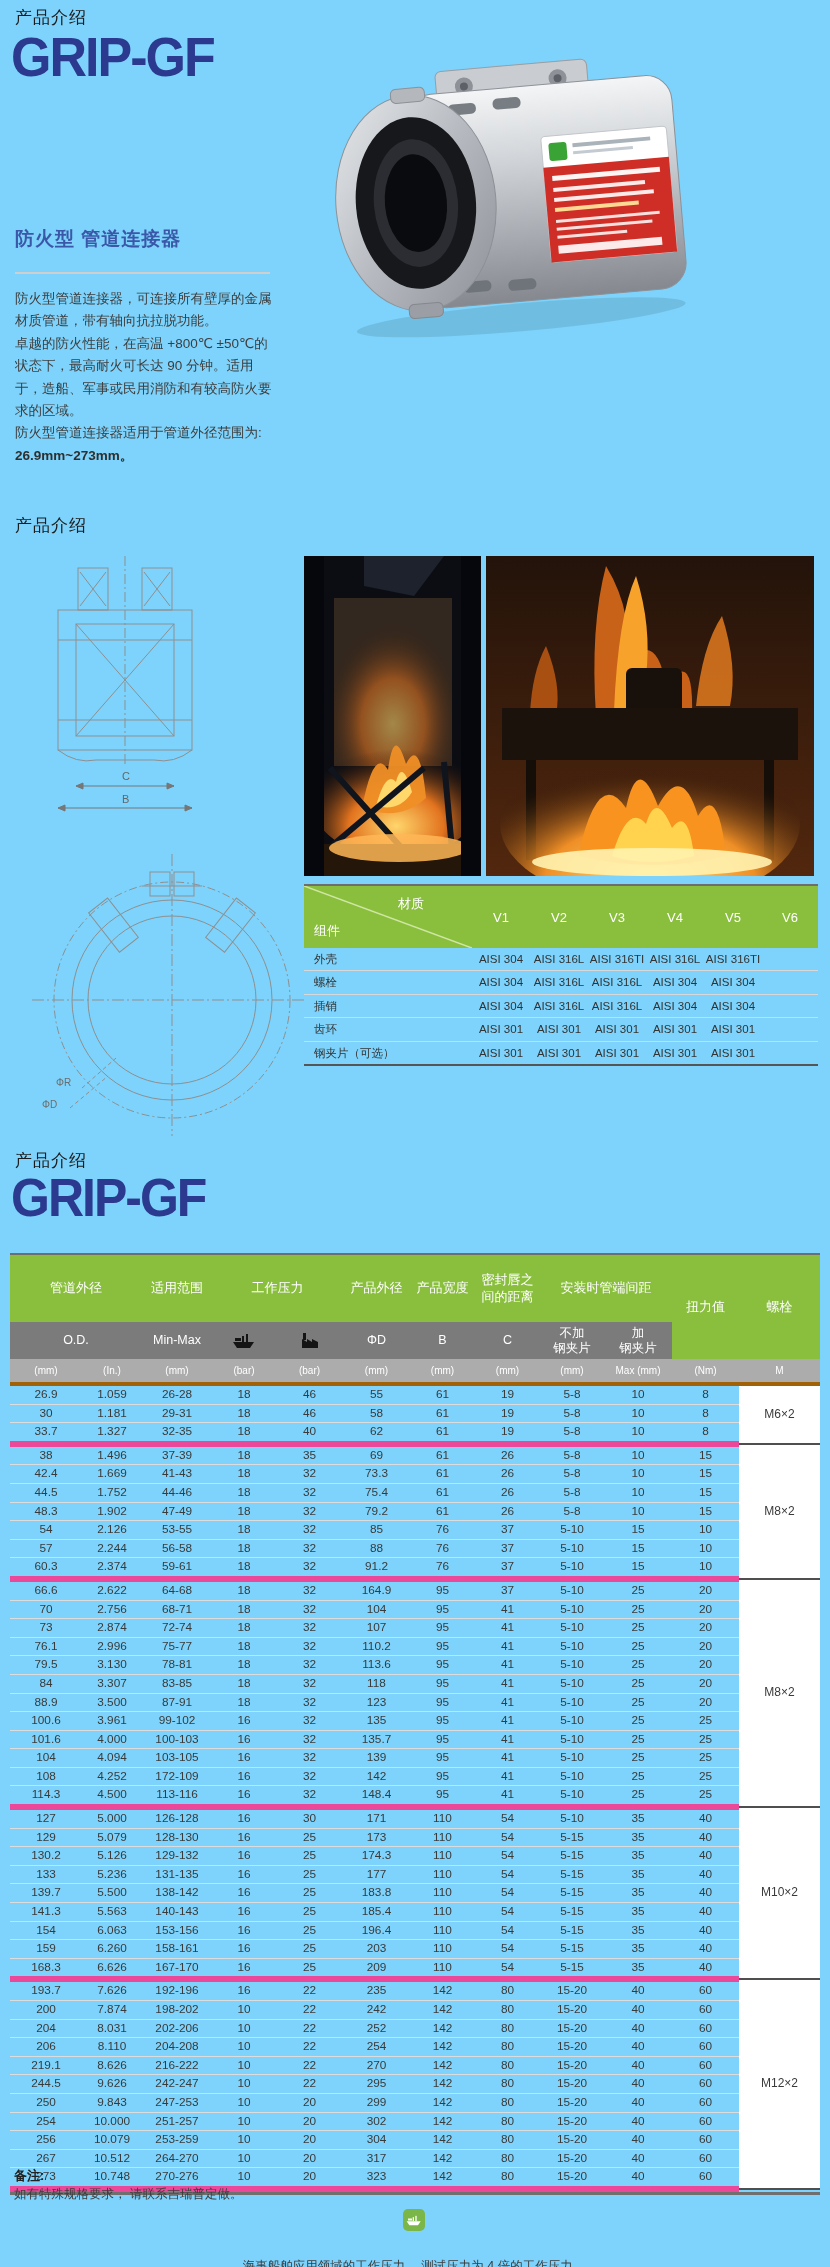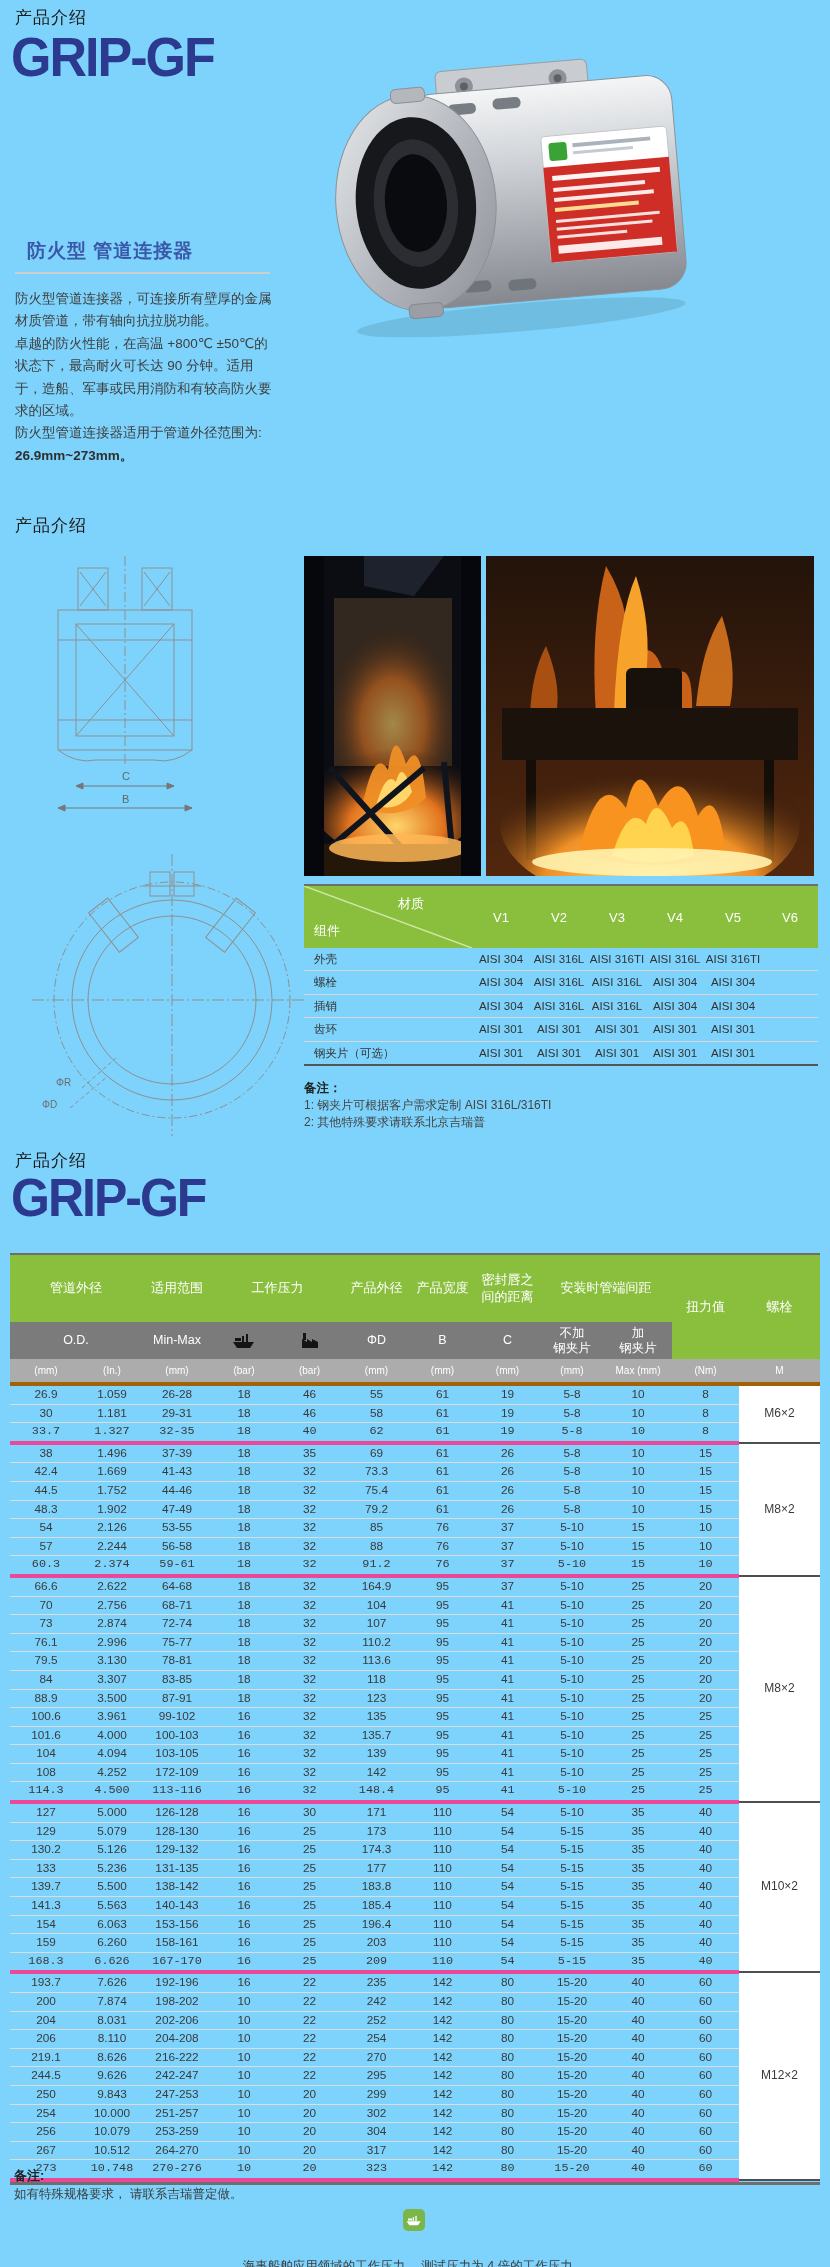--- a/index.html
+++ b/index.html
@@ -2,21 +2,21 @@
 <html><head>
 <meta charset="utf-8">
 <style>
   html,body{margin:0;padding:0;background:#fff;}
   .page{position:relative;width:830px;height:2267px;background:#7dd3fc;overflow:hidden;
         font-family:"Liberation Sans","DejaVu Sans",sans-serif;color:#222;}
   .abs{position:absolute;}
   .eyebrow{font-size:17px;font-weight:500;color:#1b1b1b;letter-spacing:1px;}
   .brand{margin:0;font-size:52px;font-weight:bold;color:#2b3a8f;letter-spacing:-2px;
          transform:scaleY(1.08);transform-origin:top left;}
-  .sub{margin:12px;font-size:19px;font-weight:bold;color:#3a57a8;letter-spacing:1px;}
+  .sub{margin:0;font-size:19px;font-weight:bold;color:#3a57a8;letter-spacing:1px;}
   .div1{background:#cfcfcf;height:2px;}
   .intro{font-size:13.5px;line-height:22.4px;color:#3e3e3e;}
   .intro p{margin:0;}
   .rng{color:#2f2f2f;}
   
   .mat{border-collapse:collapse;table-layout:fixed;width:514px;font-size:11.5px;color:#333;}
   .mat thead th{background:#8abf3e;color:#fff;font-weight:normal;height:60px;border-top:2px solid #6e6e6e;}
   .mat thead th.vh{font-size:13px;}
   .corner{position:relative;padding:0;}
   .corner svg{position:absolute;left:0;top:0;width:100%;height:100%;}
@@ -29,21 +29,21 @@
   .mnt{font-weight:bold;font-size:12.5px;color:#222;}
   
   .spec{border-collapse:collapse;table-layout:fixed;width:810px;}
   .spec th{font-weight:normal;}
   .spec .h1 th{background:#8abf3e;color:#fff;font-size:13px;height:65px;vertical-align:middle;
                border-top:2px solid #6e6e6e;line-height:1.25;}
   .spec .h2 th{background:#7b7b7b;color:#fff;font-size:12.5px;height:35px;vertical-align:middle;line-height:1.2;}
   .spec .h3 th{background:#acacac;color:#fff;font-size:10px;height:21px;border-bottom:4px solid #a16207;}
   .spec td{font-size:11.8px;color:#3a3a3a;text-align:center;height:17.6px;line-height:17.6px;
            border-bottom:1px solid #dcdcdc;padding:0;white-space:nowrap;overflow:hidden;}
-  .spec tr.gend td{border-bottom:4px solid #ec4899;font-family:Liberation Mono, monospace;}
+  .spec tr.gend td{border-bottom:6px solid #ec4899;}
   .spec td.bolt{border-bottom:2px solid #4f4f4f;font-size:12px;background:#fff;}
   .pre{white-space:pre-line;}
   .endline{height:3px;background:#6f6f6f;}
   .icn{display:inline-block;vertical-align:middle;}
   
   .bnotes{font-size:12.5px;color:#3c3c3c;line-height:19px;}
   .bt{font-weight:bold;font-size:13px;color:#222;}
   .irow{display:flex;align-items:center;gap:26px;margin-top:5px;flex-direction:column;}
   .gicon{display:inline-flex;align-items:center;justify-content:center;width:22px;height:22px;
          background:#7ab648;border-radius:5px;flex:0 0 22px;}
@@ -292,25 +292,20 @@
             <td class="part">钢夹片（可选）</td>
             <td>AISI 301</td>
             <td>AISI 301</td>
             <td>AISI 301</td>
             <td>AISI 301</td>
             <td>AISI 301</td>
             <td></td>
           </tr>
         </tbody>
     </table>
-    <div class="mnotes">
-      <div class="mnt">备注：</div>
-      <div>1: 钢夹片可根据客户需求定制 AISI 316L/316TI</div>
-      <div>2: 其他特殊要求请联系北京吉瑞普</div>
-    </div>
   </div>
 
   <div class="abs eyebrow" style="left:15px;top:1149px;">产品介绍</div>
   <h1 class="abs brand" style="left:11px;top:1166px;font-size:50px;">GRIP-GF</h1>
 
   <div class="abs" style="left:10px;top:1253px;width:810px;">
     <table class="spec">
       <colgroup>
         <col style="width:72px">
           <col style="width:60px">

